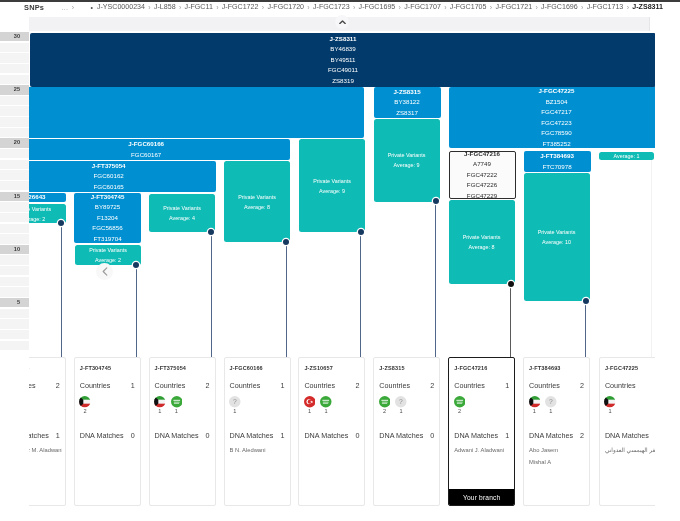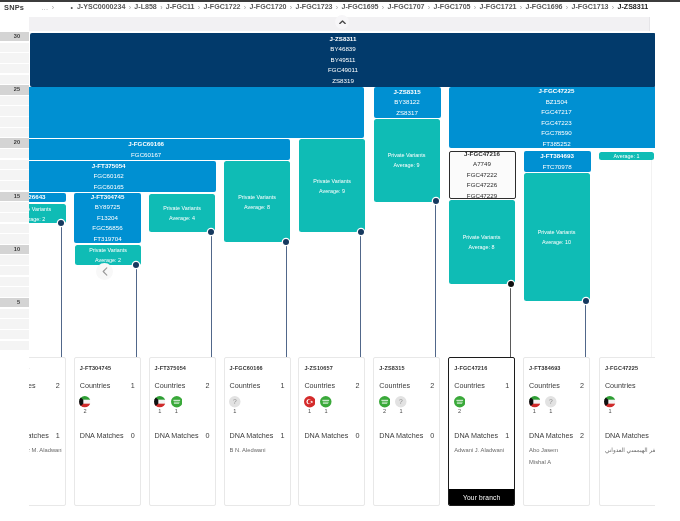--- a/index.html
+++ b/index.html
@@ -1,25 +1,25 @@
 <!DOCTYPE html>
 <html><head>
 <meta charset="utf-8">
 <style>
   html,body{margin:0;padding:0;background:#fff;}
   body{width:680px;height:521px;overflow:hidden;font-family:"Liberation Sans",sans-serif;}
   #root{position:relative;width:680px;height:521px;background:#fff;}
   .topline{position:absolute;left:0;top:0;width:680px;height:2px;background:#3c3c3c;}
   .crumbbar{position:absolute;left:0;top:2px;width:680px;height:11px;background:#fff;
     font-size:7.1px;color:#5c5c5c;white-space:nowrap;display:flex;align-items:center;line-height:11px;}
-  .crumbbar .snps{font-weight:bold;color:#3b3b3b;margin-left:4px;font-size:7.4px;letter-spacing:.2px;}
+  .crumbbar .snps{font-weight:bold;color:#3b3b3b;margin-left:24px;font-size:7.4px;letter-spacing:.2px;}
   .crumbbar .dots{margin-left:17px;color:#a8a8a8;font-size:7.4px;}
   .crumbbar .sep{margin:0 3.3px;color:#9a9a9a;font-size:7px;}
   .crumbbar .bullet{margin-left:13px;margin-right:4px;color:#555;font-size:7px;}
-  .crumbbar .ci{color:#5a5a5a;font-weight:bold;}
+  .crumbbar .ci{color:#5a5a5a;}
   .crumbbar .ci.last{font-weight:bold;color:#1d1d1d;}
   .axis{position:absolute;left:0;top:13px;width:29px;height:338px;background:#fff;}
   .aband{position:absolute;left:0;width:29px;height:9.4px;background:#f4f4f4;}
   .aband.major{background:#d4d4d4;}
   .aband .lbl{position:absolute;right:9px;top:0;font-size:5.6px;color:#3a3a3a;font-weight:bold;line-height:9.4px;}
   .panel{position:absolute;left:29px;top:17px;width:621px;height:14px;background:#f2f1f3;border-right:1px solid #e6e5e8;box-sizing:border-box;}
   .chevup{position:absolute;left:335px;top:15px;width:14px;height:14px;border-radius:50%;background:#f7f6f8;
     display:flex;align-items:center;justify-content:center;}
   .node{position:absolute;box-sizing:border-box;border-radius:2px;color:#fff;text-align:center;overflow:hidden;
     display:flex;flex-direction:column;align-items:center;justify-content:center;}

